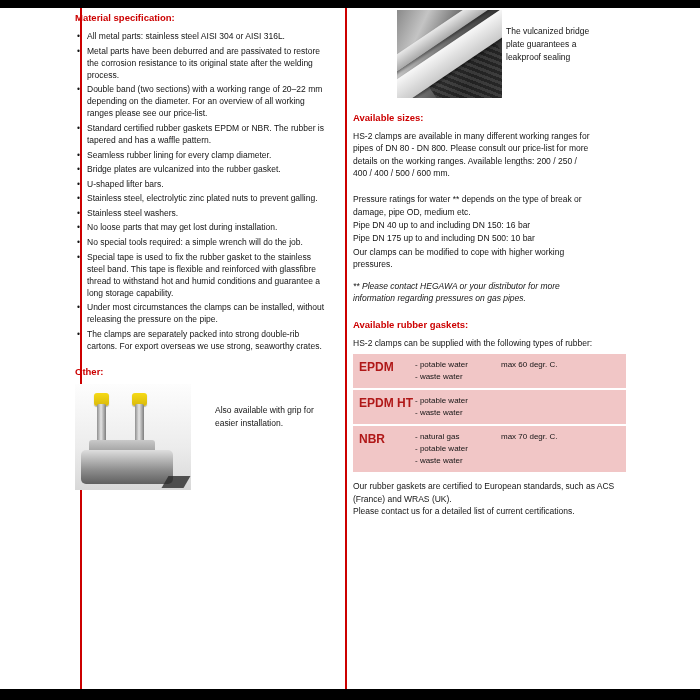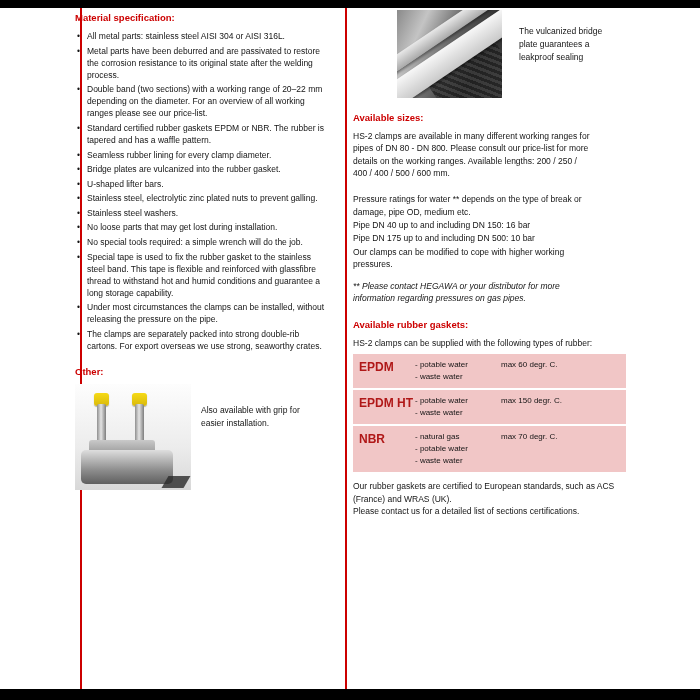--- a/index.html
+++ b/index.html
@@ -32,21 +32,21 @@
   ul.bullets { list-style:none; }
   ul.bullets li {
     position:relative; padding-left:12px; margin-bottom:2.5px;
     font-size:8.5px; line-height:1.42;
   }
   ul.bullets li::before { content:"\2022"; position:absolute; left:2px; top:0; }
 
   .section { margin-top:14px; }
 
   
-  .photo-row { display:flex; gap:17px;padding-left:44px; }
+  .photo-row { display:flex; gap:4px;padding-left:44px; }
   .bridge-photo {
     width:105px; height:88px; position:relative; overflow:hidden; flex:0 0 auto;
     background:linear-gradient(115deg,#8a8a8a 0%,#c4c4c4 22%,#6e6e6e 45%,#2b2b2b 72%,#4a4a4a 100%);
   }
   .bridge-band {
     position:absolute; width:160px; height:24px; top:34px; left:-24px;
     background:linear-gradient(#f7f7f7,#c9c9c9);
     transform:rotate(-34deg); border-radius:3px;
     box-shadow:0 2px 3px rgba(0,0,0,.45);
   }
@@ -65,21 +65,21 @@
   
   .gasket-table { margin-top:5px; width:273px; }
   .g-row { display:flex; background:var(--pink,#f1c6c6); margin-bottom:2px; padding:5px 6px 6px 6px; }
   .g-type { width:56px; flex:0 0 auto; color:var(--type_red,#b01818); font-weight:bold; font-size:12px; line-height:1.45; }
   .g-desc { width:86px; flex:0 0 auto; font-size:8px; line-height:1.45; white-space:pre-wrap; }
   .g-max  { flex:1; font-size:8px; line-height:1.45; }
 
   .pre-line { white-space:pre-line; }
 
   
-  .other-row { display:flex; gap:10px; margin-top:2px; }
+  .other-row { display:flex; gap:24px; margin-top:2px; }
   .clamp-photo {
     width:116px; height:106px; position:relative; overflow:hidden; flex:0 0 auto;
     background:linear-gradient(#fdfdfd 0%,#ececec 60%,#d8d8d8 100%);
   }
   .clamp-rod {
     position:absolute; width:9px; height:52px; top:20px;
     background:linear-gradient(90deg,#8f8f8f,#e4e4e4 45%,#7d7d7d);
     border-radius:2px;
   }
   .clamp-rod.r1 { left:22px; } .clamp-rod.r2 { left:60px; }
@@ -203,30 +203,29 @@
           <div class="g-type">EPDM</div>
           <div class="g-desc">- potable water
 - waste water</div>
           <div class="g-max">max 60 degr. C.</div>
         </div>
 
         <div class="g-row">
           <div class="g-type">EPDM HT</div>
           <div class="g-desc">- potable water
 - waste water</div>
-          <div class="g-max">max 150 degr. C.</div>
         </div>
 
         <div class="g-row">
           <div class="g-type">NBR</div>
           <div class="g-desc">- natural gas
 - potable water
 - waste water</div>
           <div class="g-max">max 70 degr. C.</div>
         </div>
 
       </div>
 
     <div class="body-text pre-line" style="margin-top:8px;">Our rubber gaskets are certified to European standards, such as ACS (France) and WRAS (UK).
-Please contact us for a detailed list of sections certifications.</div>
+Please contact us for a detailed list of current certifications.</div>
   </div>
 
 </div>
 
 </body></html>

